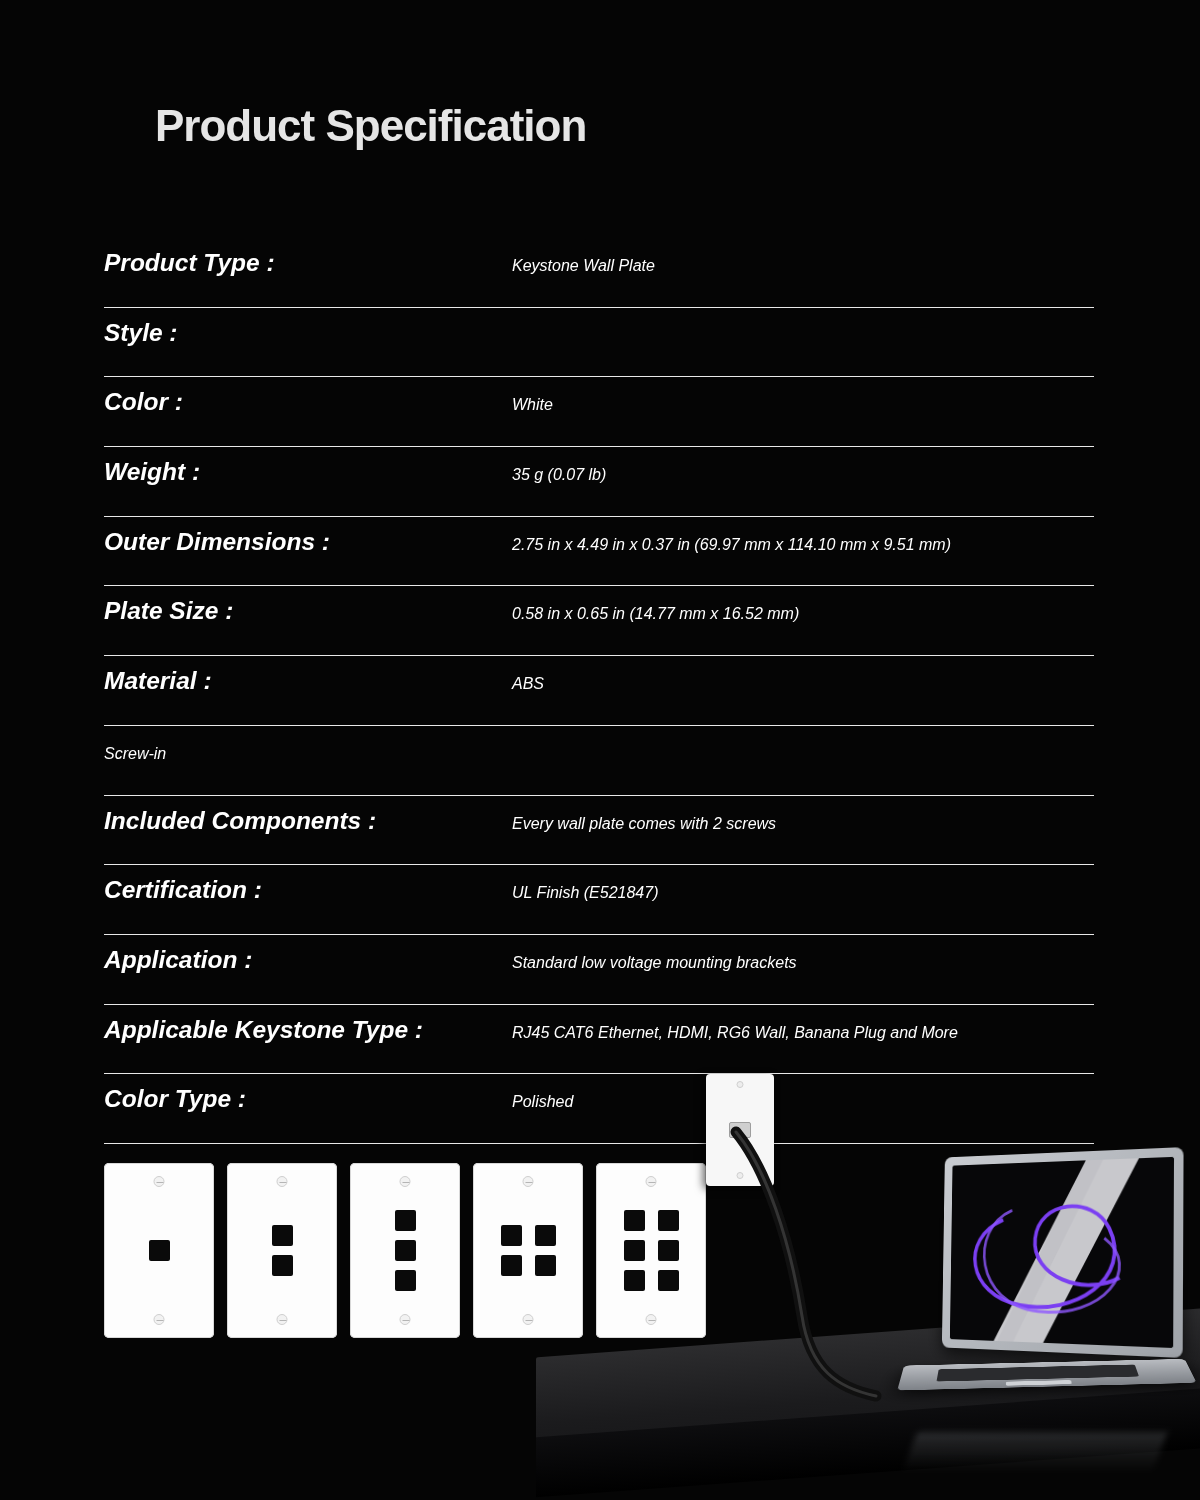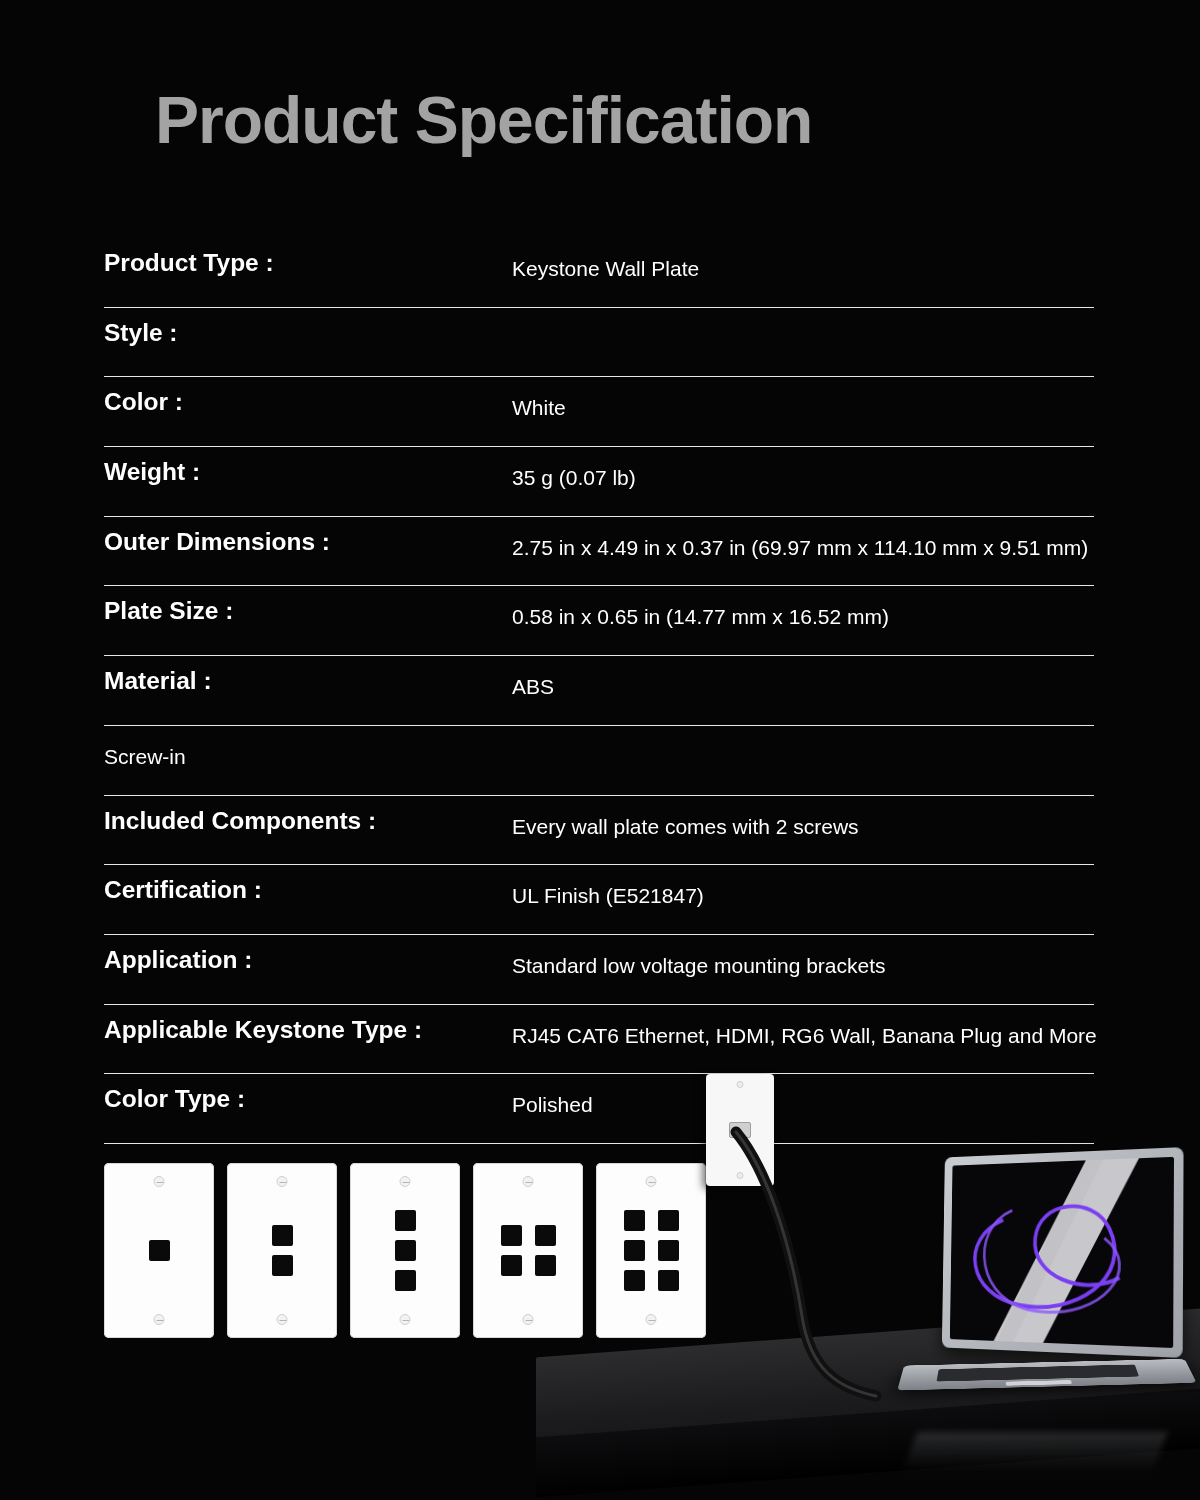--- a/index.html
+++ b/index.html
@@ -10,52 +10,53 @@
     overflow: hidden;
   }
   .page {
     position: relative;
     width: 1200px; height: 1500px;
     background: #050505;
     overflow: hidden;
   }
   .title {
     position: absolute;
-    left: 155px; top: 87px;
-    font-size: 66px;
+    left: 155px; top: 104px;
+    font-size: 44px;
     font-weight: bold;
-    color: #a3a3a3;
+    color: #e5e5e5;
     letter-spacing: -1px;
     line-height: 1;
   }
   .spec-table {
     position: absolute;
     left: 104px; top: 238px;
     width: 990px;
   }
   .spec-row {
     display: flex;
     align-items: flex-start;
     height: 69.7px;
     border-bottom: 1.5px solid #e8e8e8;
     padding-top: 12px;
+    font-style: italic;
   }
   .spec-row:last-child { border-bottom: 1.5px solid #e8e8e8; }
   .spec-label {
     width: 408px;
     flex: 0 0 408px;
     font-size: 24.5px;
     font-weight: bold;
     color: #ffffff;
     line-height: 1.1;
     white-space: nowrap;
   }
   .spec-value {
     flex: 1;
-    font-size: 21px;
+    font-size: 16px;
     font-weight: normal;
     color: #ffffff;
     line-height: 1.2;
     padding-top: 6px;
     white-space: nowrap;
   }
 
   
   .plates {
     position: absolute;

